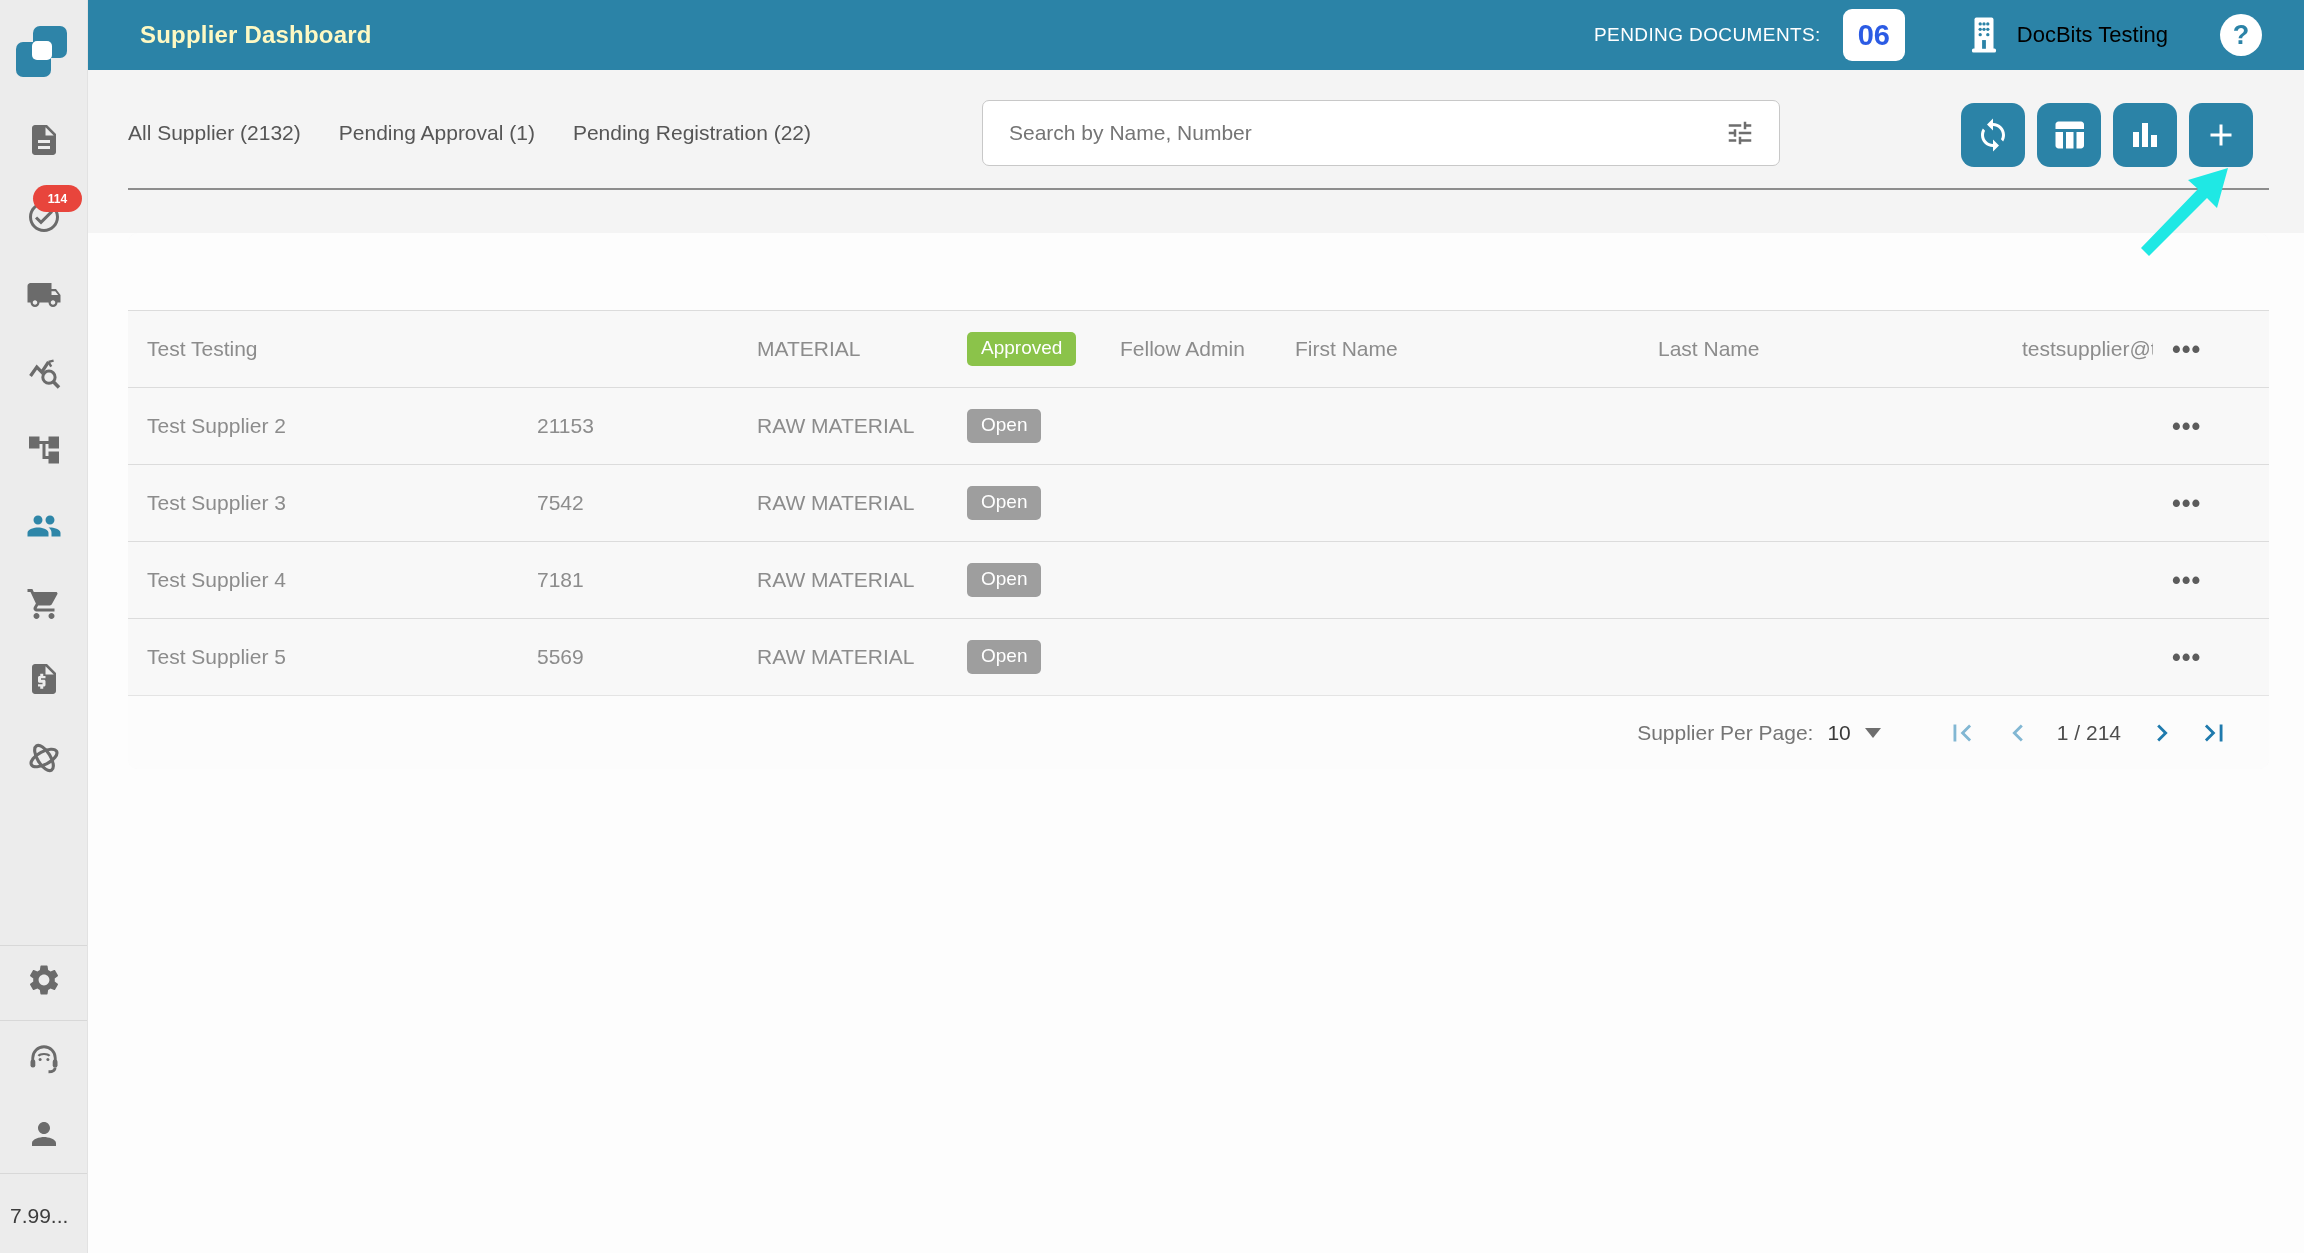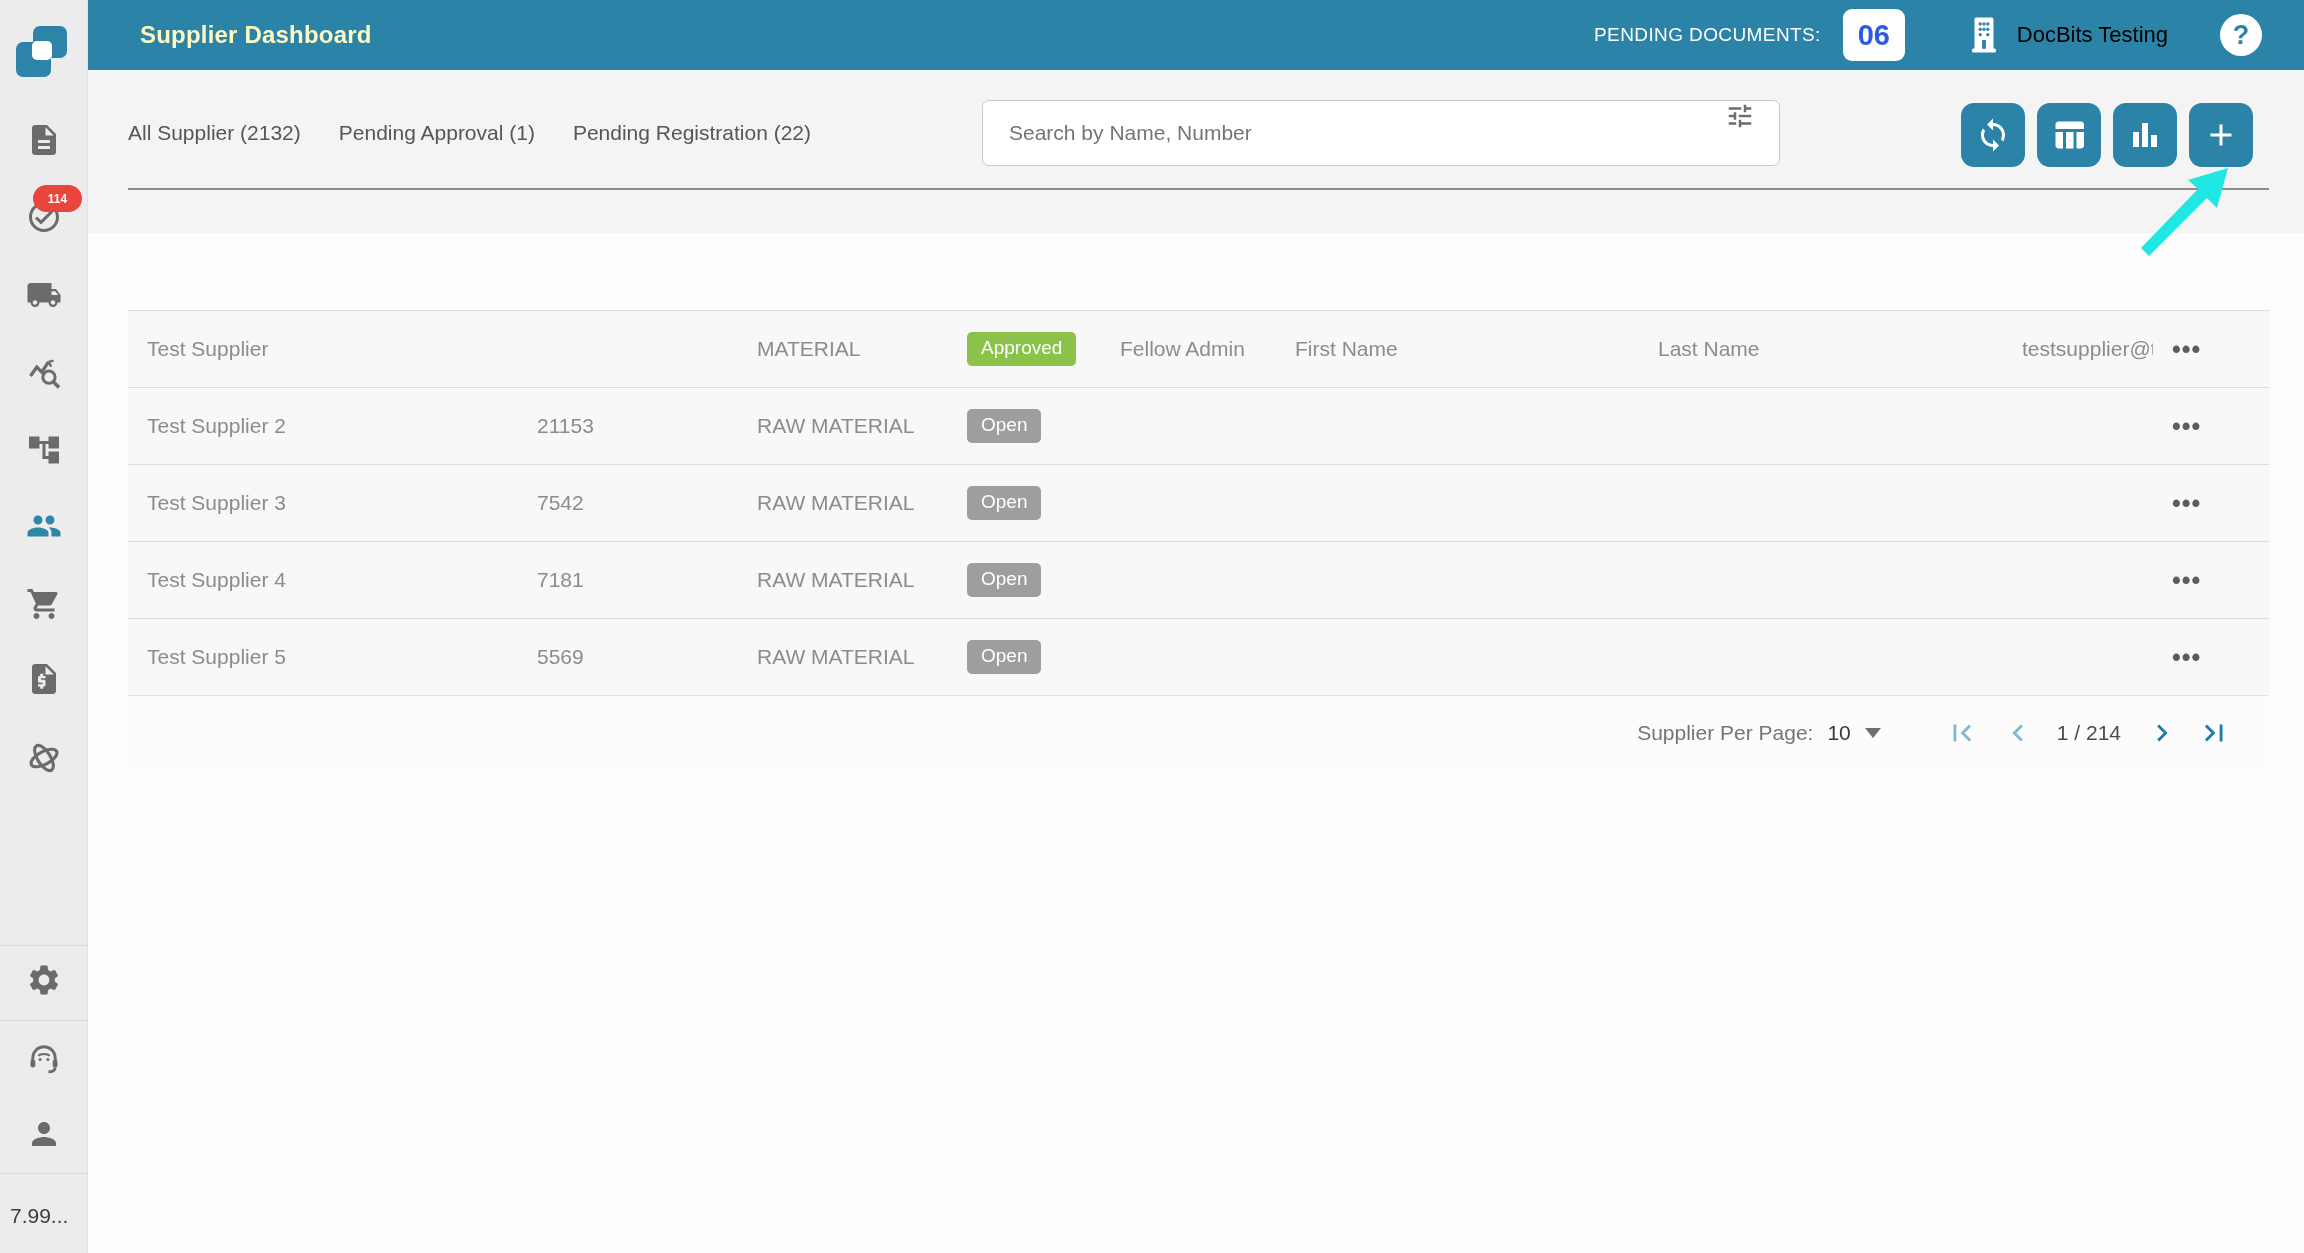--- a/index.html
+++ b/index.html
@@ -49,21 +49,21 @@
     display:flex; align-items:center; justify-content:center;
     font-size:27px; font-weight:bold; color:#2b83a7; cursor:pointer;
   }
   
   .band { position:absolute; left:88px; top:70px; width:2216px; height:163px; background:#f4f4f4; }
   .tabs { position:absolute; left:128px; top:100px; height:66px; display:flex; align-items:center; gap:38px; z-index:2; }
   .tab { font-size:21px; font-weight:500; color:#565656; cursor:pointer; white-space:nowrap; }
   .search-box {
     position:absolute; left:982px; top:100px; width:798px; height:66px;
     background:#fff; border:1px solid #c8c8c8; border-radius:7px; z-index:2;
-    display:flex; 
+    display:flex; align-items:center;
   }
   .search-box input {
     flex:1; height:100%; border:none; outline:none; background:transparent;
     font-family:"Liberation Sans",sans-serif; font-size:21px; color:#444; padding:0 12px 0 26px;
   }
   .search-box input::placeholder { color:#757575; opacity:1; }
   .search-tune { width:30px; height:30px; margin-right:24px; flex:none; cursor:pointer; }
   .toolbar { position:absolute; left:1961px; top:103px; display:flex; gap:12px; z-index:2; }
   .tool-btn {
     width:64px; height:64px; border-radius:13px; background:#2b83a7; border:none; cursor:pointer;
@@ -247,21 +247,21 @@
         <path fill="#fff" d="M19 13h-6v6h-2v-6H5v-2h6V5h2v6h6z"></path>
       </svg>
     </button>
   </div>
 <div class="tabs-divider"></div>
 
 <section class="card">
   <div class="thead" id="thead"></div>
   <div id="tbody">
       <div class="tr">
-        <div class="td c0">Test Supplier</div>
+        <div class="td c0">Test Testing</div>
         <div class="td c1"></div>
         <div class="td c2"></div>
         <div class="td c3">MATERIAL</div>
         <div class="td c4"><span class="badge" style="background: rgb(139, 195, 74);">Approved</span></div>
         <div class="td c5">Fellow Admin</div>
         <div class="td c6">First Name</div>
         <div class="td c7">Last Name</div>
         <div class="td c8">testsupplier@t</div>
         <div class="td c9"><span class="dots">•••</span></div>
       </div>

